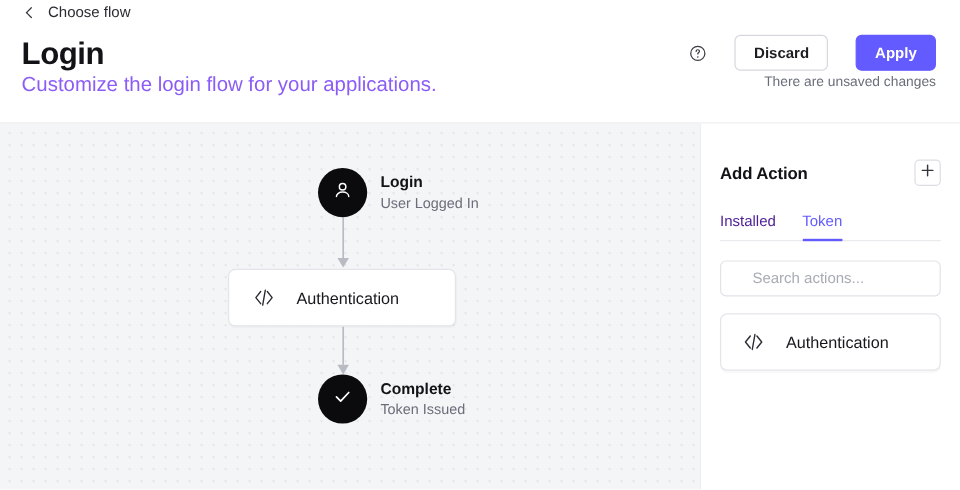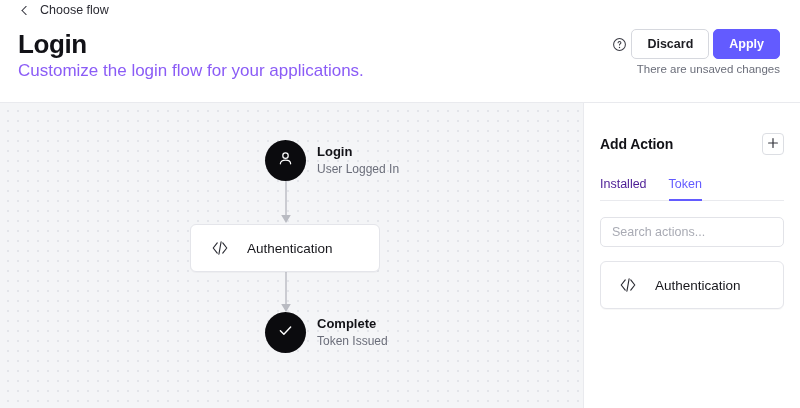--- a/index.html
+++ b/index.html
@@ -29,21 +29,21 @@
     position:absolute; left:18px; top:30px;
     font-size:26px; font-weight:700; letter-spacing:-0.4px; color:#121217;
     line-height:1.1;
   }
   .page-subtitle {
     position:absolute; left:18px; top:61px;
     font-size:17px; color:#8b5cf6;
   }
   .header-actions {
     position:absolute; right:20px; top:29px;
-    display:flex; align-items:center; gap:4px;
+    display:flex; align-items:center; gap:23px;
   }
   .help-icon { display:flex; align-items:center; cursor:pointer; }
   .btn {
     font-family:"Liberation Sans", sans-serif;
     font-size:12.5px; font-weight:600;
     border-radius:5px;
     padding:7px 15px;
     cursor:pointer;
     line-height:1.15;
   }
@@ -141,21 +141,21 @@
     margin-bottom:-1px;
   }
   .tab.active { color:#635bff; border-bottom-color:#635bff; }
   .search-box {
     margin-top:16px;
     width:100%; height:30px;
     border:1px solid #e2e3e8; border-radius:5px;
     background:#fff;
     font-family:"Liberation Sans", sans-serif;
     font-size:12.5px; color:#1d1d22;
-    padding:0 11px;
+    padding:0 26px;
     outline:none;
   }
   .search-box::placeholder { color:#a9abb4; }
   .action-card {
     margin-top:14px;
     width:100%; height:48px;
     background:#ffffff;
     border:1px solid #e4e5ea; border-radius:6px;
     display:flex; align-items:center; gap:16px;
     padding-left:16px;

